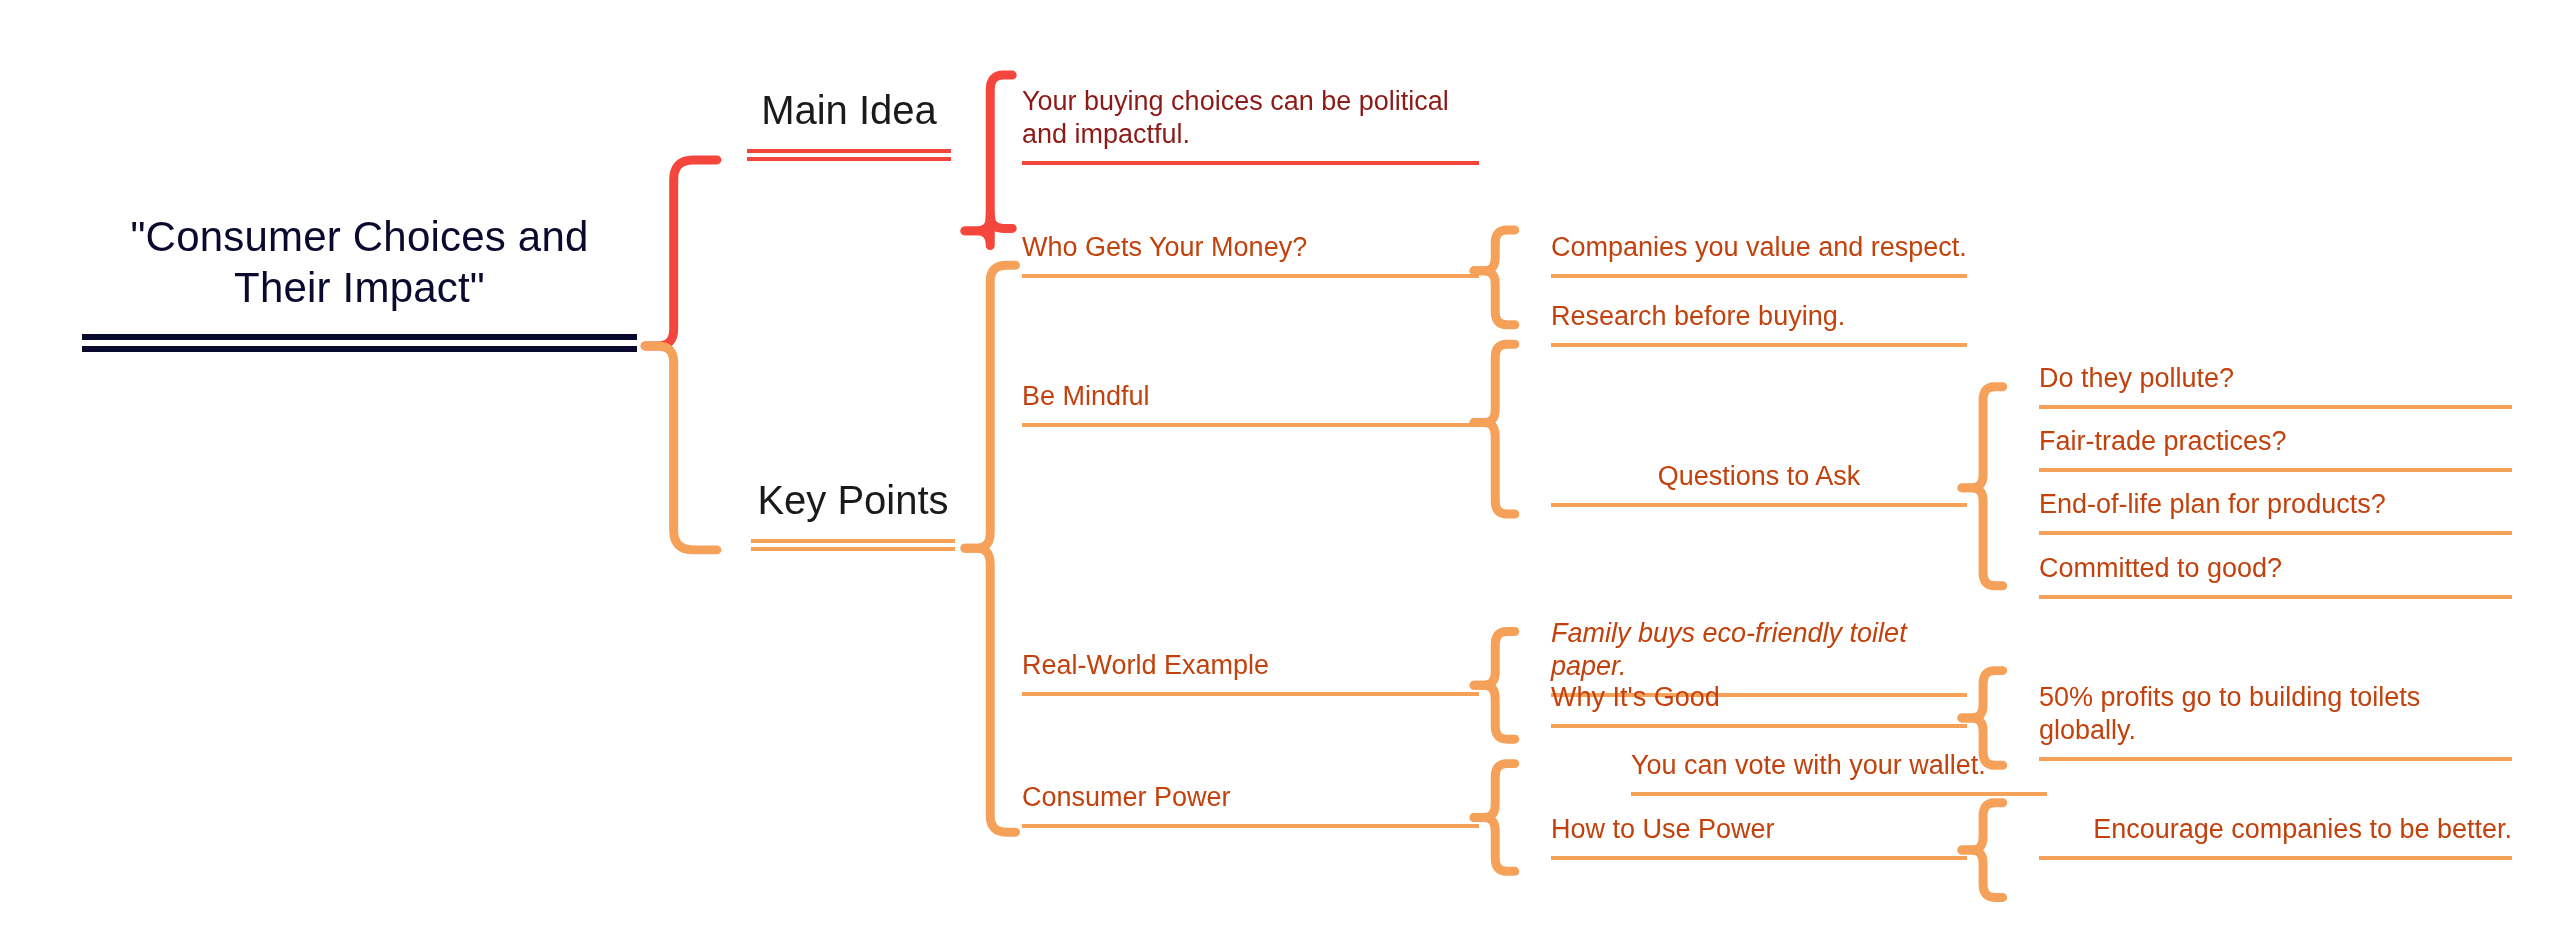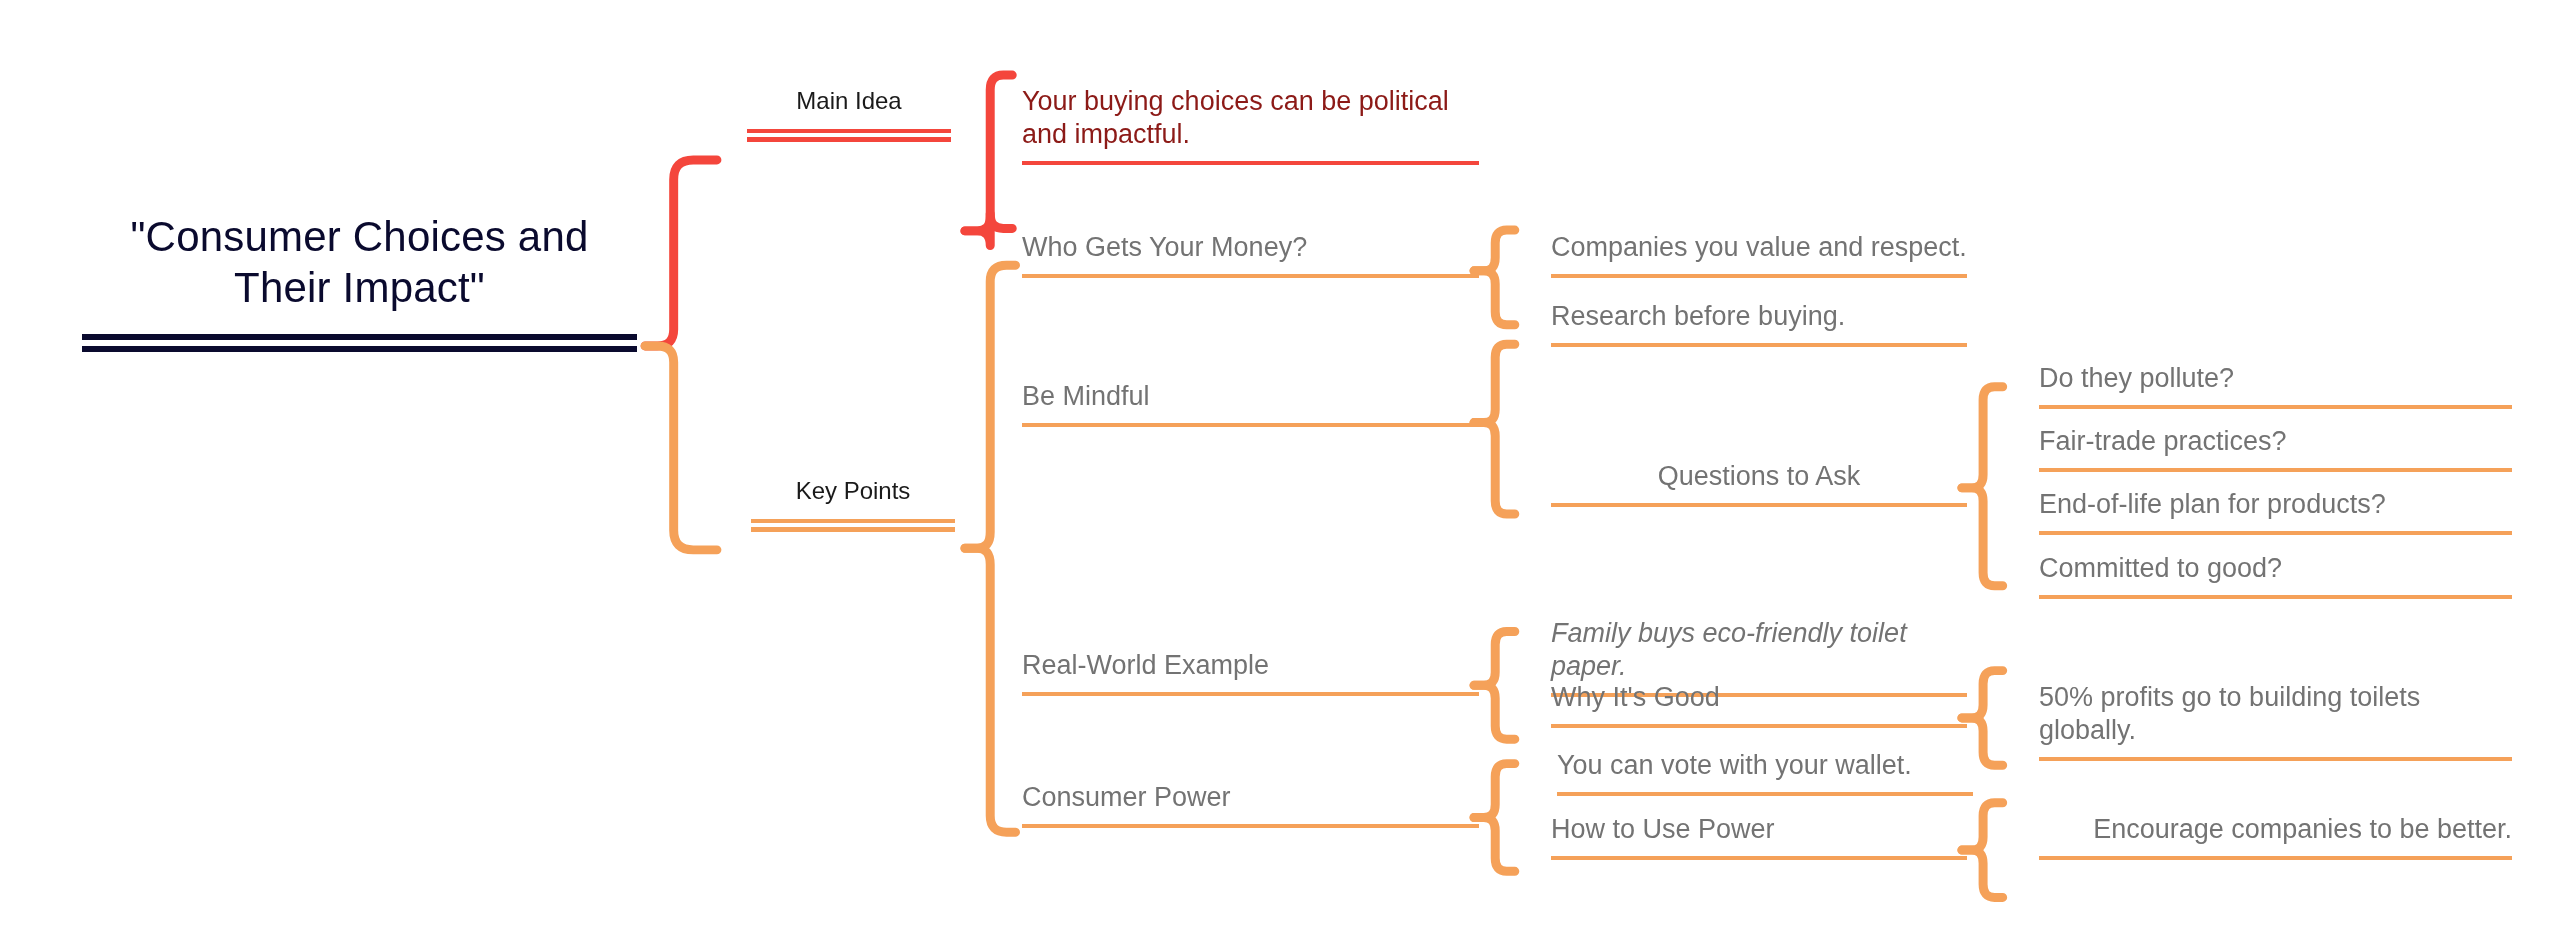--- a/index.html
+++ b/index.html
@@ -49,39 +49,39 @@
     display: block;
     height: 5.7px;
     background: #0A0A2E;
     width: 100%;
   }
   .node-root .rule-a { margin-top: 21px; }
   .node-root .rule-b { margin-top: 5.7px; }
 
   
   .node-l1 .label {
-    font-size: 24px;
+    font-size: 40px;
     color: #1a1a1a;
     text-align: center;
   }
   .node-l1 .rule-a,
   .node-l1 .rule-b {
     display: block;
     height: 4.1px;
     width: 100%;
   }
   .node-l1 .rule-a { margin-top: 14px; }
   .node-l1 .rule-b { margin-top: 4.1px; }
   .node-l1.tint-red   .rule-a, .node-l1.tint-red   .rule-b { background: #F4463C; }
   .node-l1.tint-orange .rule-a, .node-l1.tint-orange .rule-b { background: #F5A159; }
 
   
   .node-leaf .label {
     font-size: 27px;
-    color: #737373;
+    color: #c2410c;
   }
   .node-leaf .rule {
     display: block;
     height: 4.1px;
     width: 100%;
     margin-top: 9.8px;
   }
   .node-leaf.tint-red .label { color: #8C1A17; }
   .node-leaf.tint-red .rule  { background: #F4463C; }
   .node-leaf.tint-orange .rule { background: #F5A159; }
@@ -189,21 +189,21 @@
   <div class="node node-leaf tint-orange" style="left:1551px; top:617px; width:416px;font-style:italic;">
     <span class="label">Family buys eco-friendly toilet paper.</span>
     <span class="rule"></span>
   </div>
 
   <div class="node node-leaf tint-orange" style="left:1551px; top:681px; width:416px;">
     <span class="label">Why It's Good</span>
     <span class="rule"></span>
   </div>
 
-  <div class="node node-leaf tint-orange" style="left:1557px; top:749px; width:416px;">
+  <div class="node node-leaf tint-orange" style="left:1631px; top:749px; width:416px;">
     <span class="label">You can vote with your wallet.</span>
     <span class="rule"></span>
   </div>
 
   <div class="node node-leaf tint-orange" style="left:1551px; top:813px; width:416px;">
     <span class="label">How to Use Power</span>
     <span class="rule"></span>
   </div>
 
   <div class="node node-leaf tint-orange" style="left:2039px; top:362px; width:473px;">

